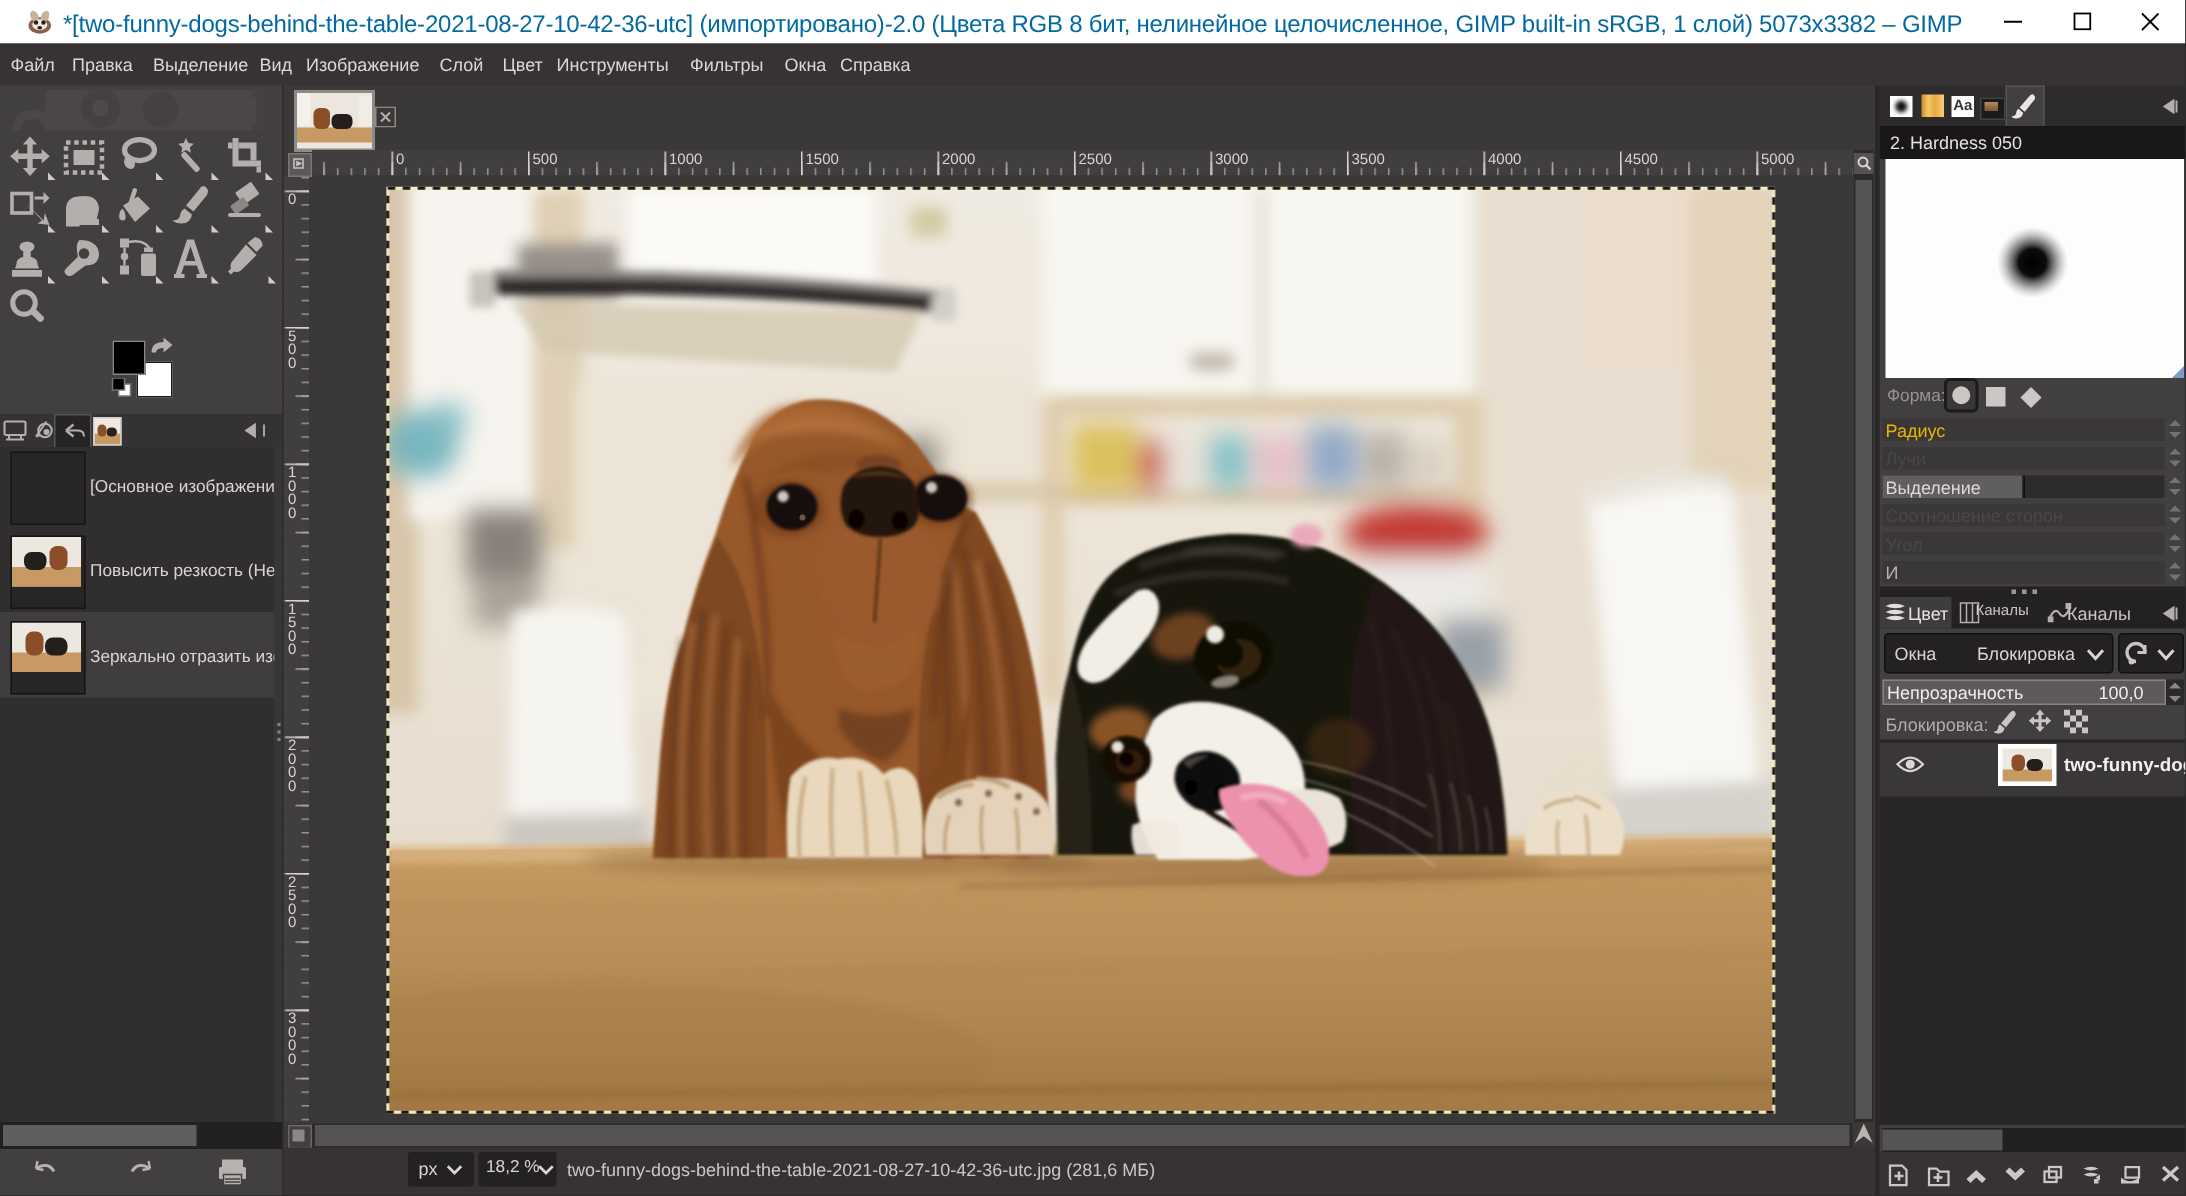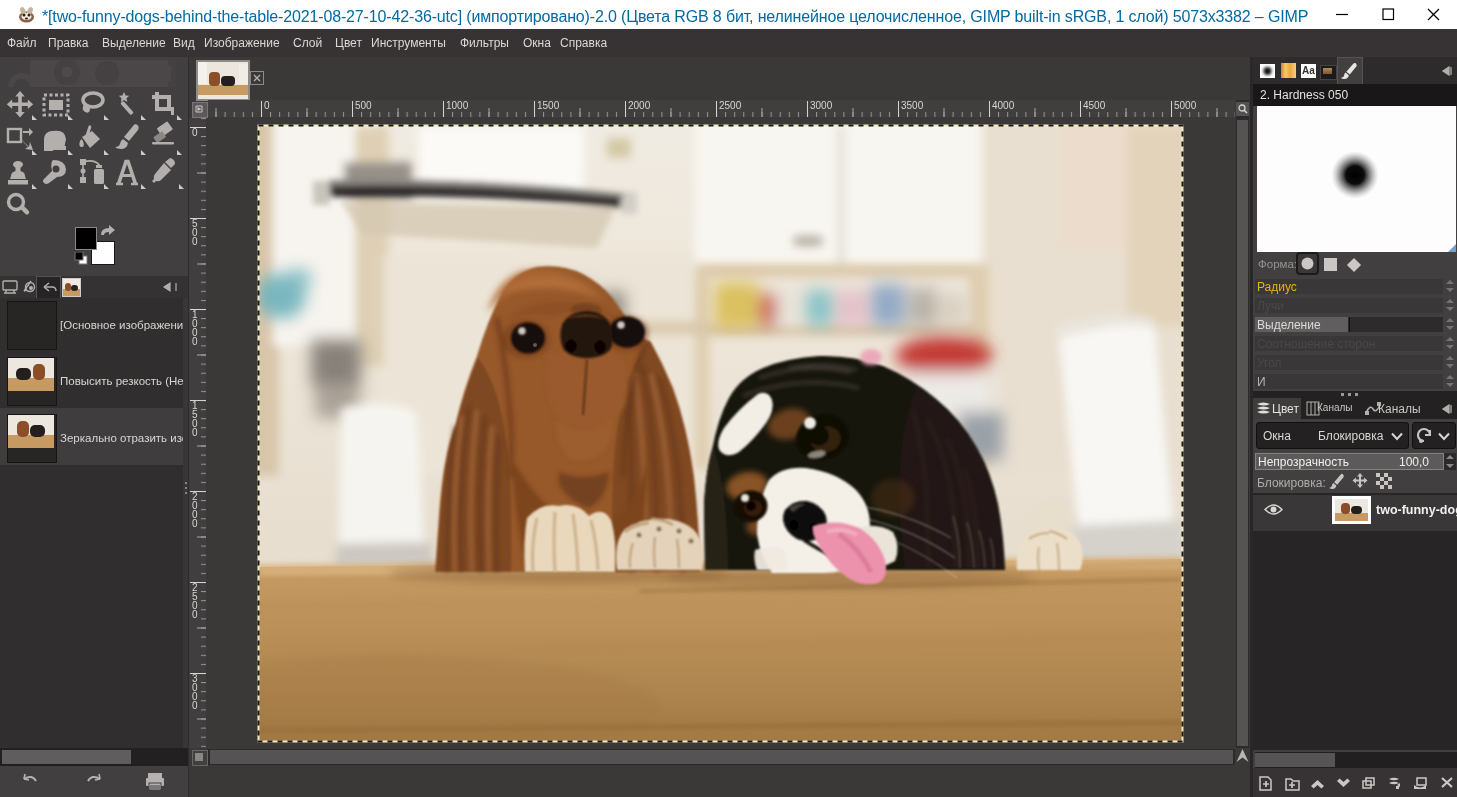--- a/index.html
+++ b/index.html
@@ -839,13 +839,26 @@
         <path d="M160 5 h9 v7 h-9 z" fill="none" stroke="#cac7c4" stroke-width="1.5"></path>
         <path d="M157 12 q6 5 12 0 l0 4 l-12 0 z"></path>
       </g>
       <g stroke="#cac7c4" stroke-width="2.2" fill="none">
         <path d="M185 5 l10 9 M195 5 l-10 9"></path>
       </g>
     </svg>
   </div>
   <div class="abs" style="left:1250px;top:57px;width:3px;height:740px;background:#2a2728"></div>
   <div class="abs" style="left:188px;top:57px;width:1px;height:740px;background:#2e2b2c"></div>
+  <div class="abs" id="statusbar">
+    <div class="abs" style="left:83px;top:3px;width:44px;height:23px;background:#242122;border-radius:2px"></div>
+    <div class="abs" style="left:90px;top:7px;font-size:12px;color:#d8d5d2">px</div>
+    <svg class="abs" style="left:108px;top:11px" width="12" height="8" viewBox="0 0 12 8">
+        <path d="M1.5 1.5 l4.5 4.5 l4.5 -4.5" fill="none" stroke="#d8d5d2" stroke-width="1.8"></path>
+      </svg>
+    <div class="abs" style="left:130px;top:3px;width:52px;height:23px;background:#242122;border-radius:2px"></div>
+    <div class="abs" style="left:135px;top:7px;font-size:11.5px;color:#d8d5d2">18,2 %</div>
+    <svg class="abs" style="left:169px;top:11px" width="12" height="8" viewBox="0 0 12 8">
+        <path d="M1.5 1.5 l4.5 4.5 l4.5 -4.5" fill="none" stroke="#d8d5d2" stroke-width="1.8"></path>
+      </svg>
+    <div class="abs" style="left:189px;top:8px;font-size:12px;color:#cac7c4;white-space:nowrap">two-funny-dogs-behind-the-table-2021-08-27-10-42-36-utc.jpg (281,6 МБ)</div>
+  </div>
 </div>
 
 </body></html>

